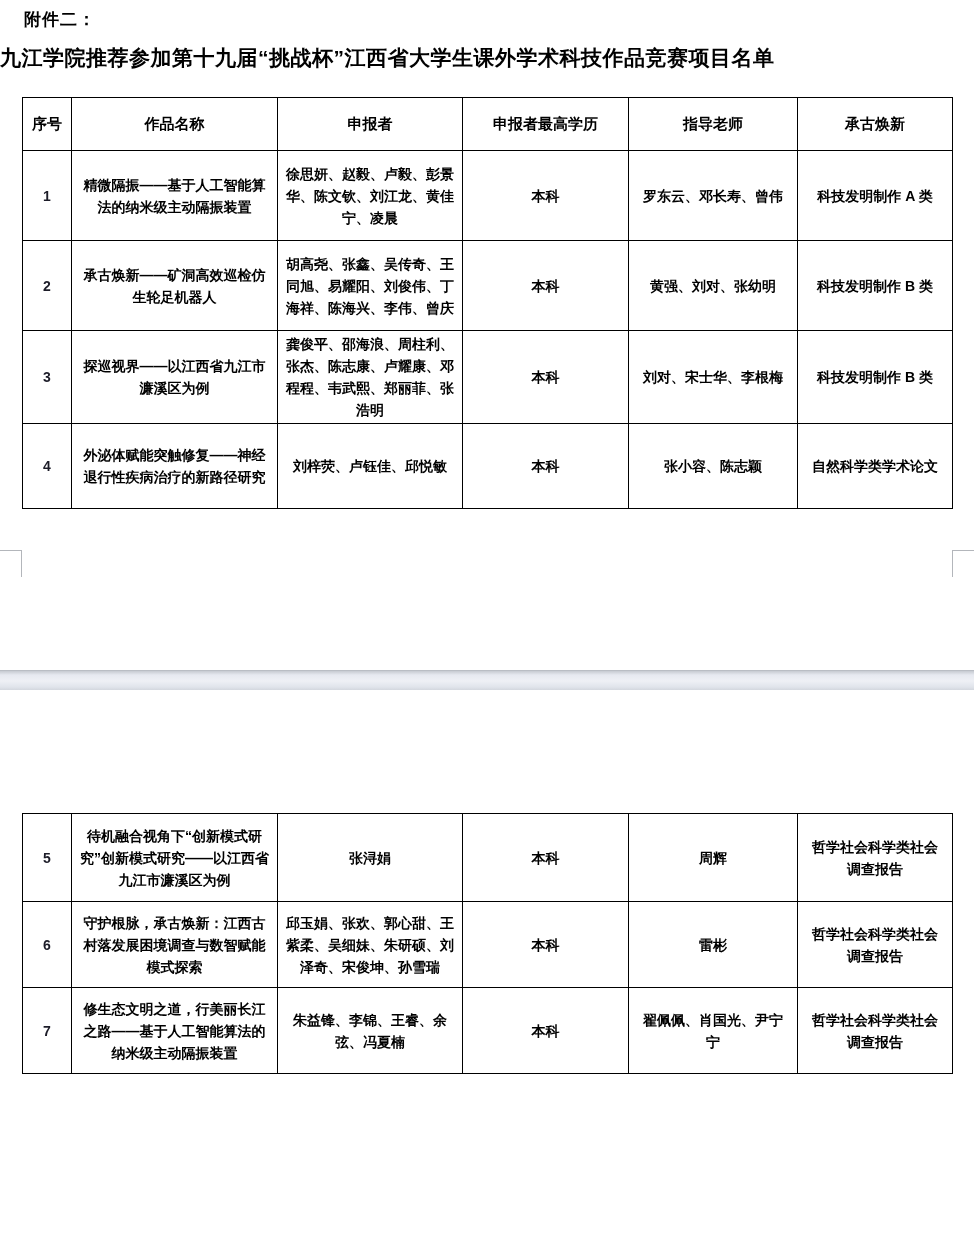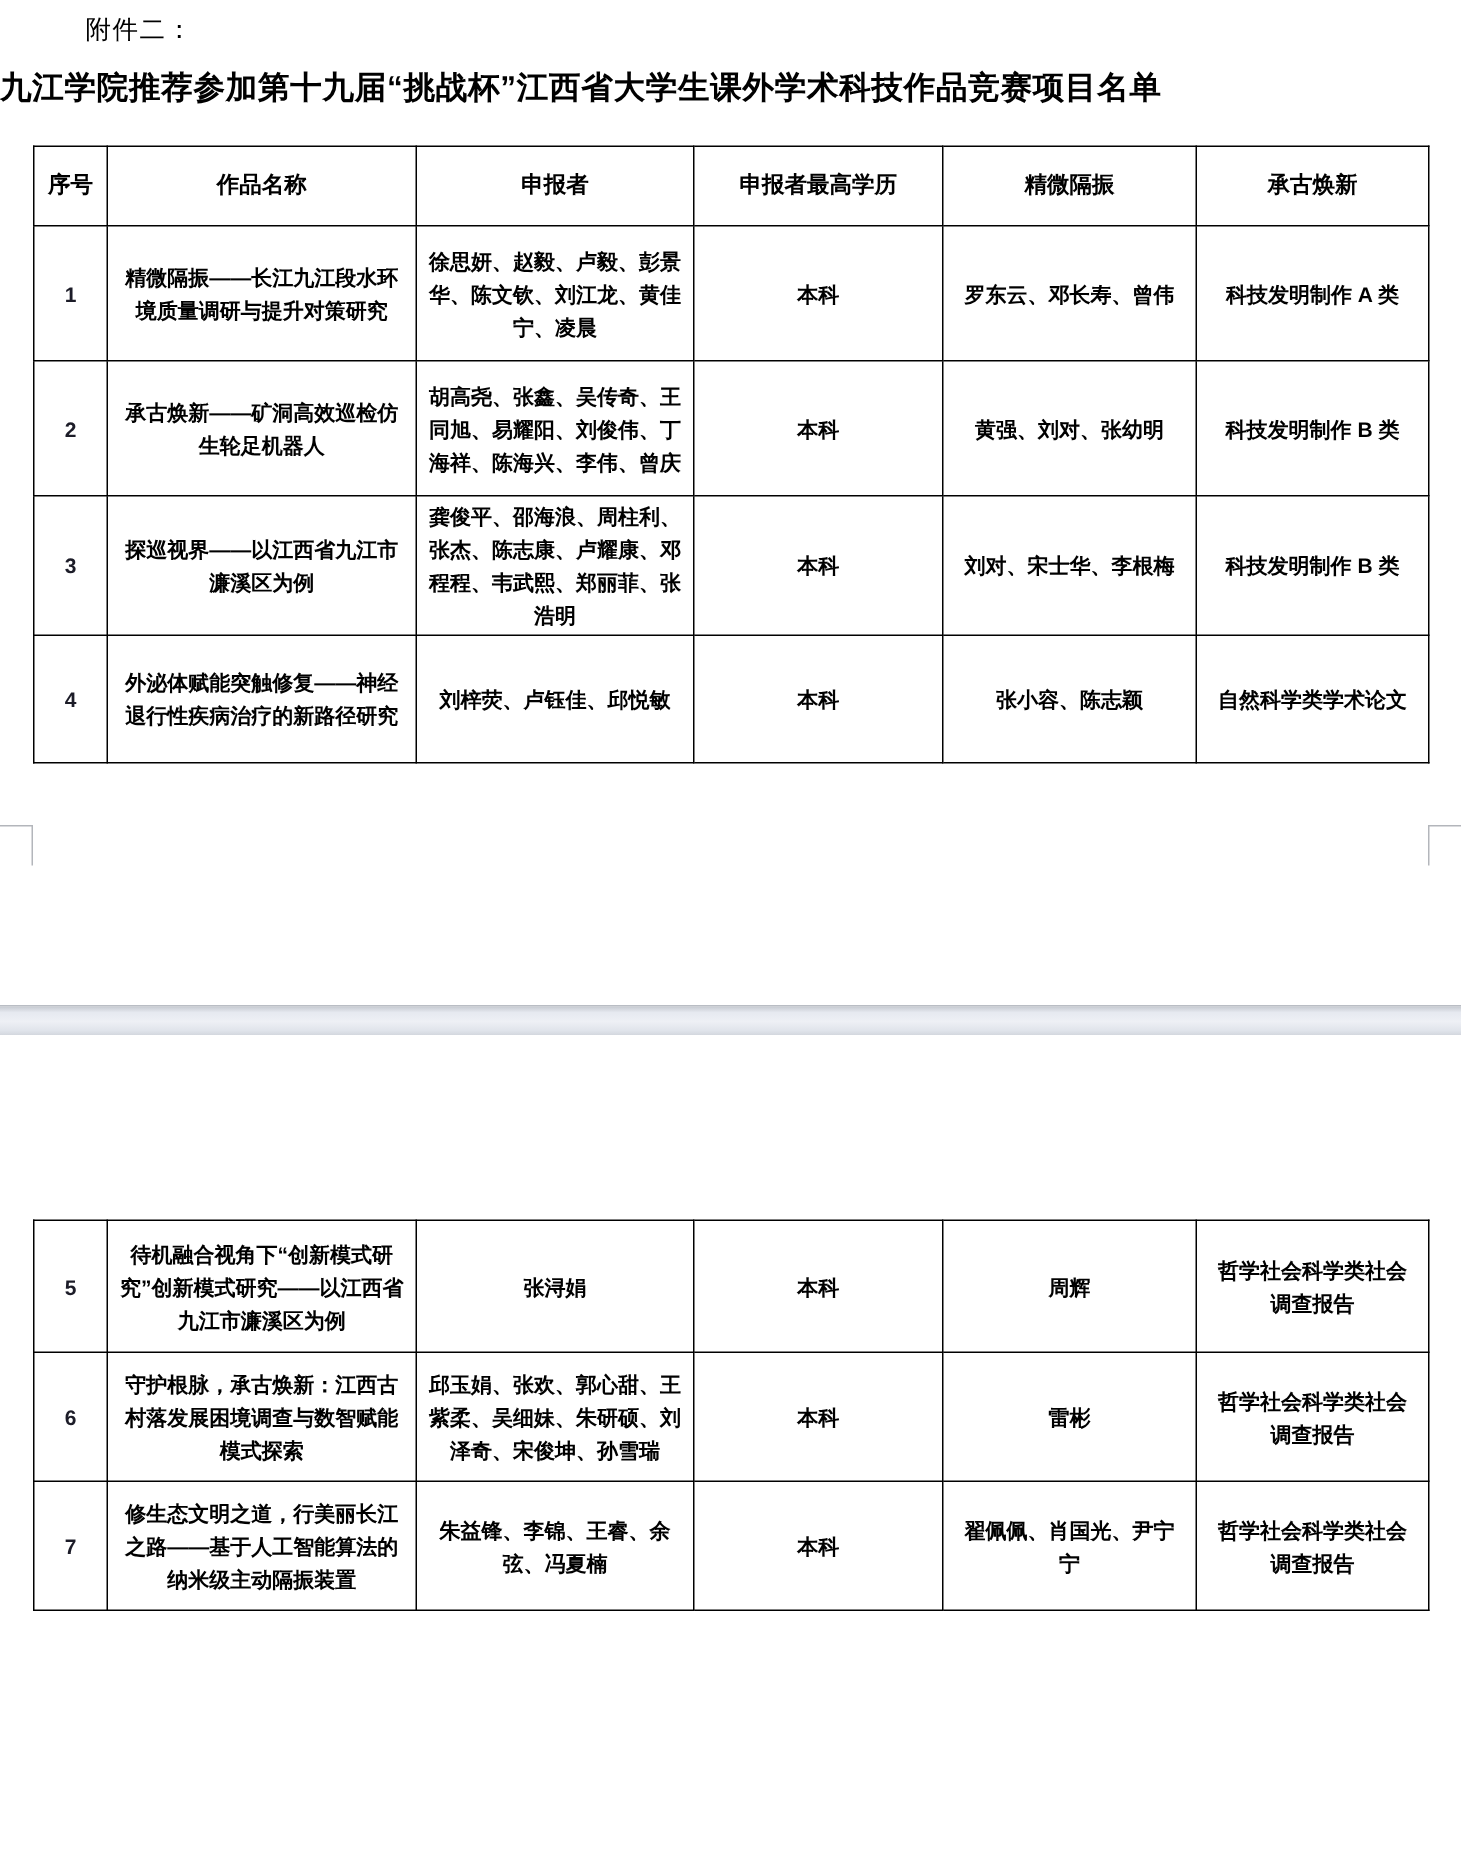--- a/index.html
+++ b/index.html
@@ -3,21 +3,21 @@
 <meta charset="utf-8">
 <style>
   html,body{margin:0;padding:0;}
   body{
     width:974px;height:1239px;position:relative;background:#ffffff;
     font-family:"Liberation Sans","DejaVu Sans",sans-serif;color:#000;
     overflow:hidden;
   }
   .attachment-label{
     position:absolute;left:24px;top:8px;
-    font-size:17px;font-weight:normal;letter-spacing:1px;margin-left:33px;
+    font-size:17px;font-weight:bold;letter-spacing:1px;
   }
   .doc-title{
     position:absolute;left:0;top:44px;width:772px;text-align:center;
     font-size:21px;font-weight:bold;letter-spacing:0.5px;white-space:nowrap;
   }
   table.projects{
     position:absolute;left:22px;width:930px;
     border-collapse:collapse;table-layout:fixed;
   }
   #table1{top:97px;}
@@ -70,28 +70,28 @@
     <col class="c-edu">
       <col class="c-advisors">
       <col class="c-cat">
   </colgroup>
   <thead>
     <tr>
       <th>序号</th>
       <th>作品名称</th>
       <th>申报者</th>
       <th>申报者最高学历</th>
-      <th>精微隔振</th>
+      <th>指导老师</th>
       <th>承古焕新</th>
     </tr>
   </thead>
   <tbody id="tbody1">
       <tr>
         <td class="num">1</td>
-        <td>精微隔振——长江九江段水环境质量调研与提升对策研究</td>
+        <td>精微隔振——基于人工智能算法的纳米级主动隔振装置</td>
         <td>徐思妍、赵毅、卢毅、彭景华、陈文钦、刘江龙、黄佳宁、凌晨</td>
         <td>本科</td>
         <td>罗东云、邓长寿、曾伟</td>
         <td>科技发明制作 A 类</td>
       </tr>
       <tr>
         <td class="num">2</td>
         <td>承古焕新——矿洞高效巡检仿生轮足机器人</td>
         <td>胡高尧、张鑫、吴传奇、王同旭、易耀阳、刘俊伟、丁海祥、陈海兴、李伟、曾庆</td>
         <td>本科</td>

